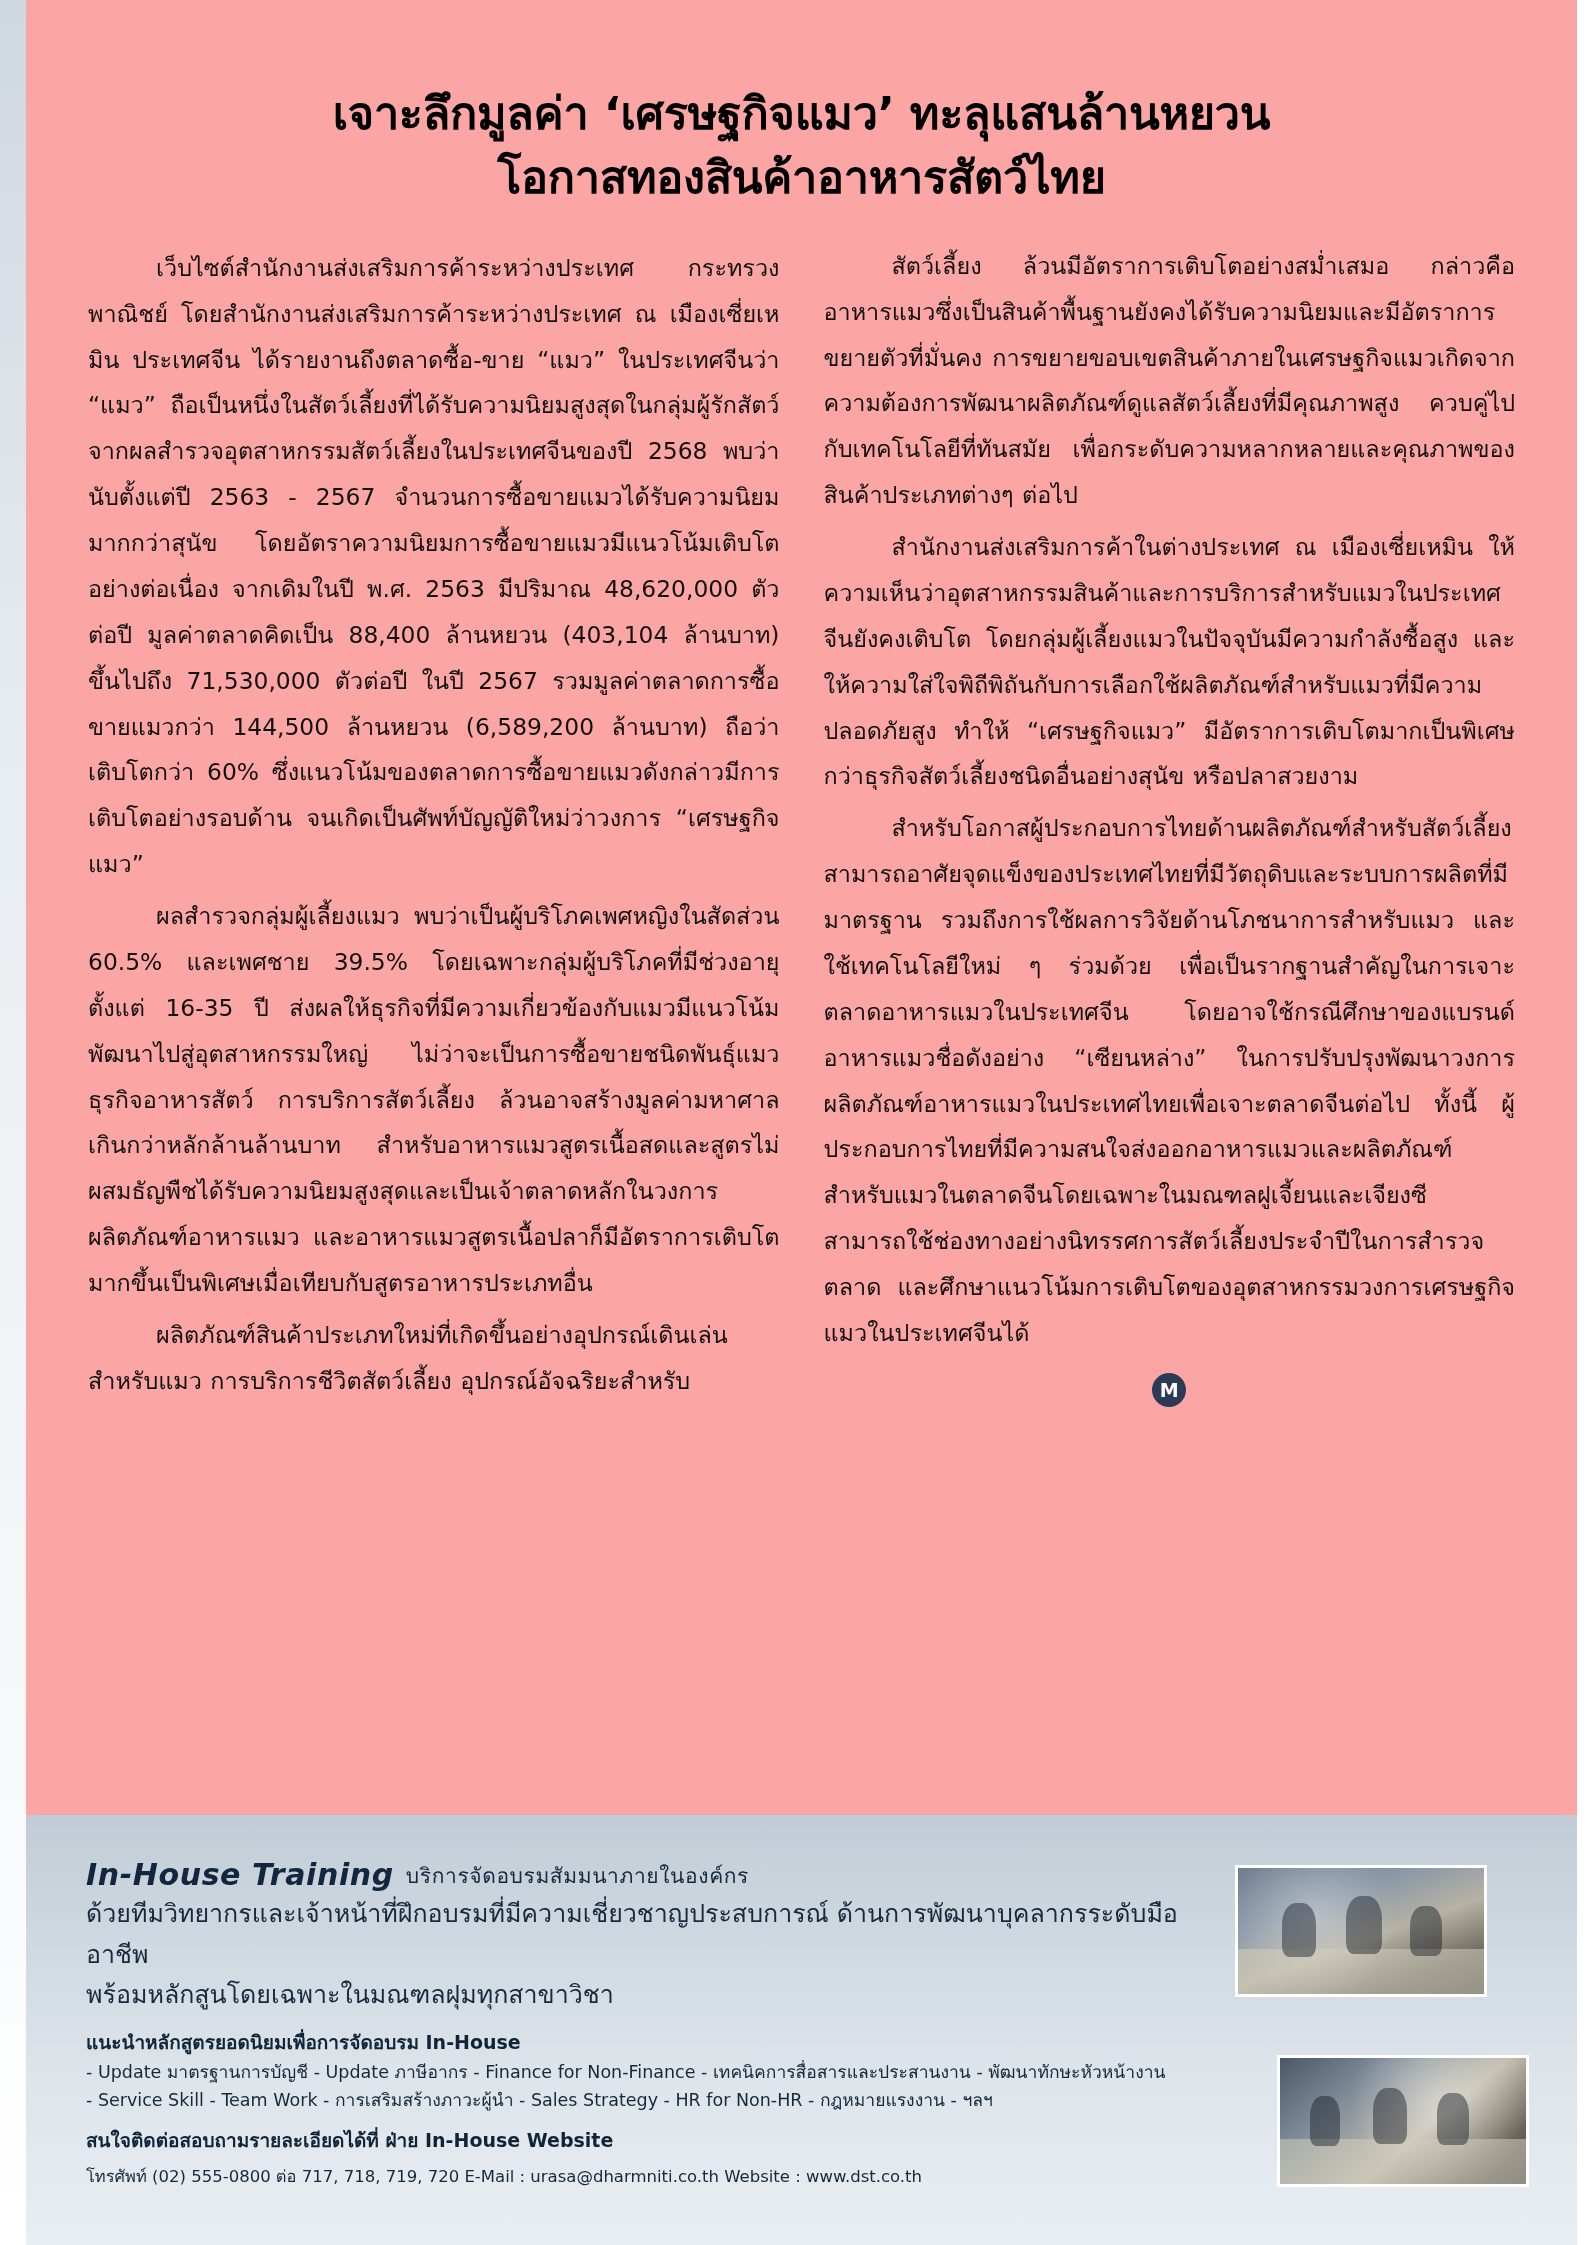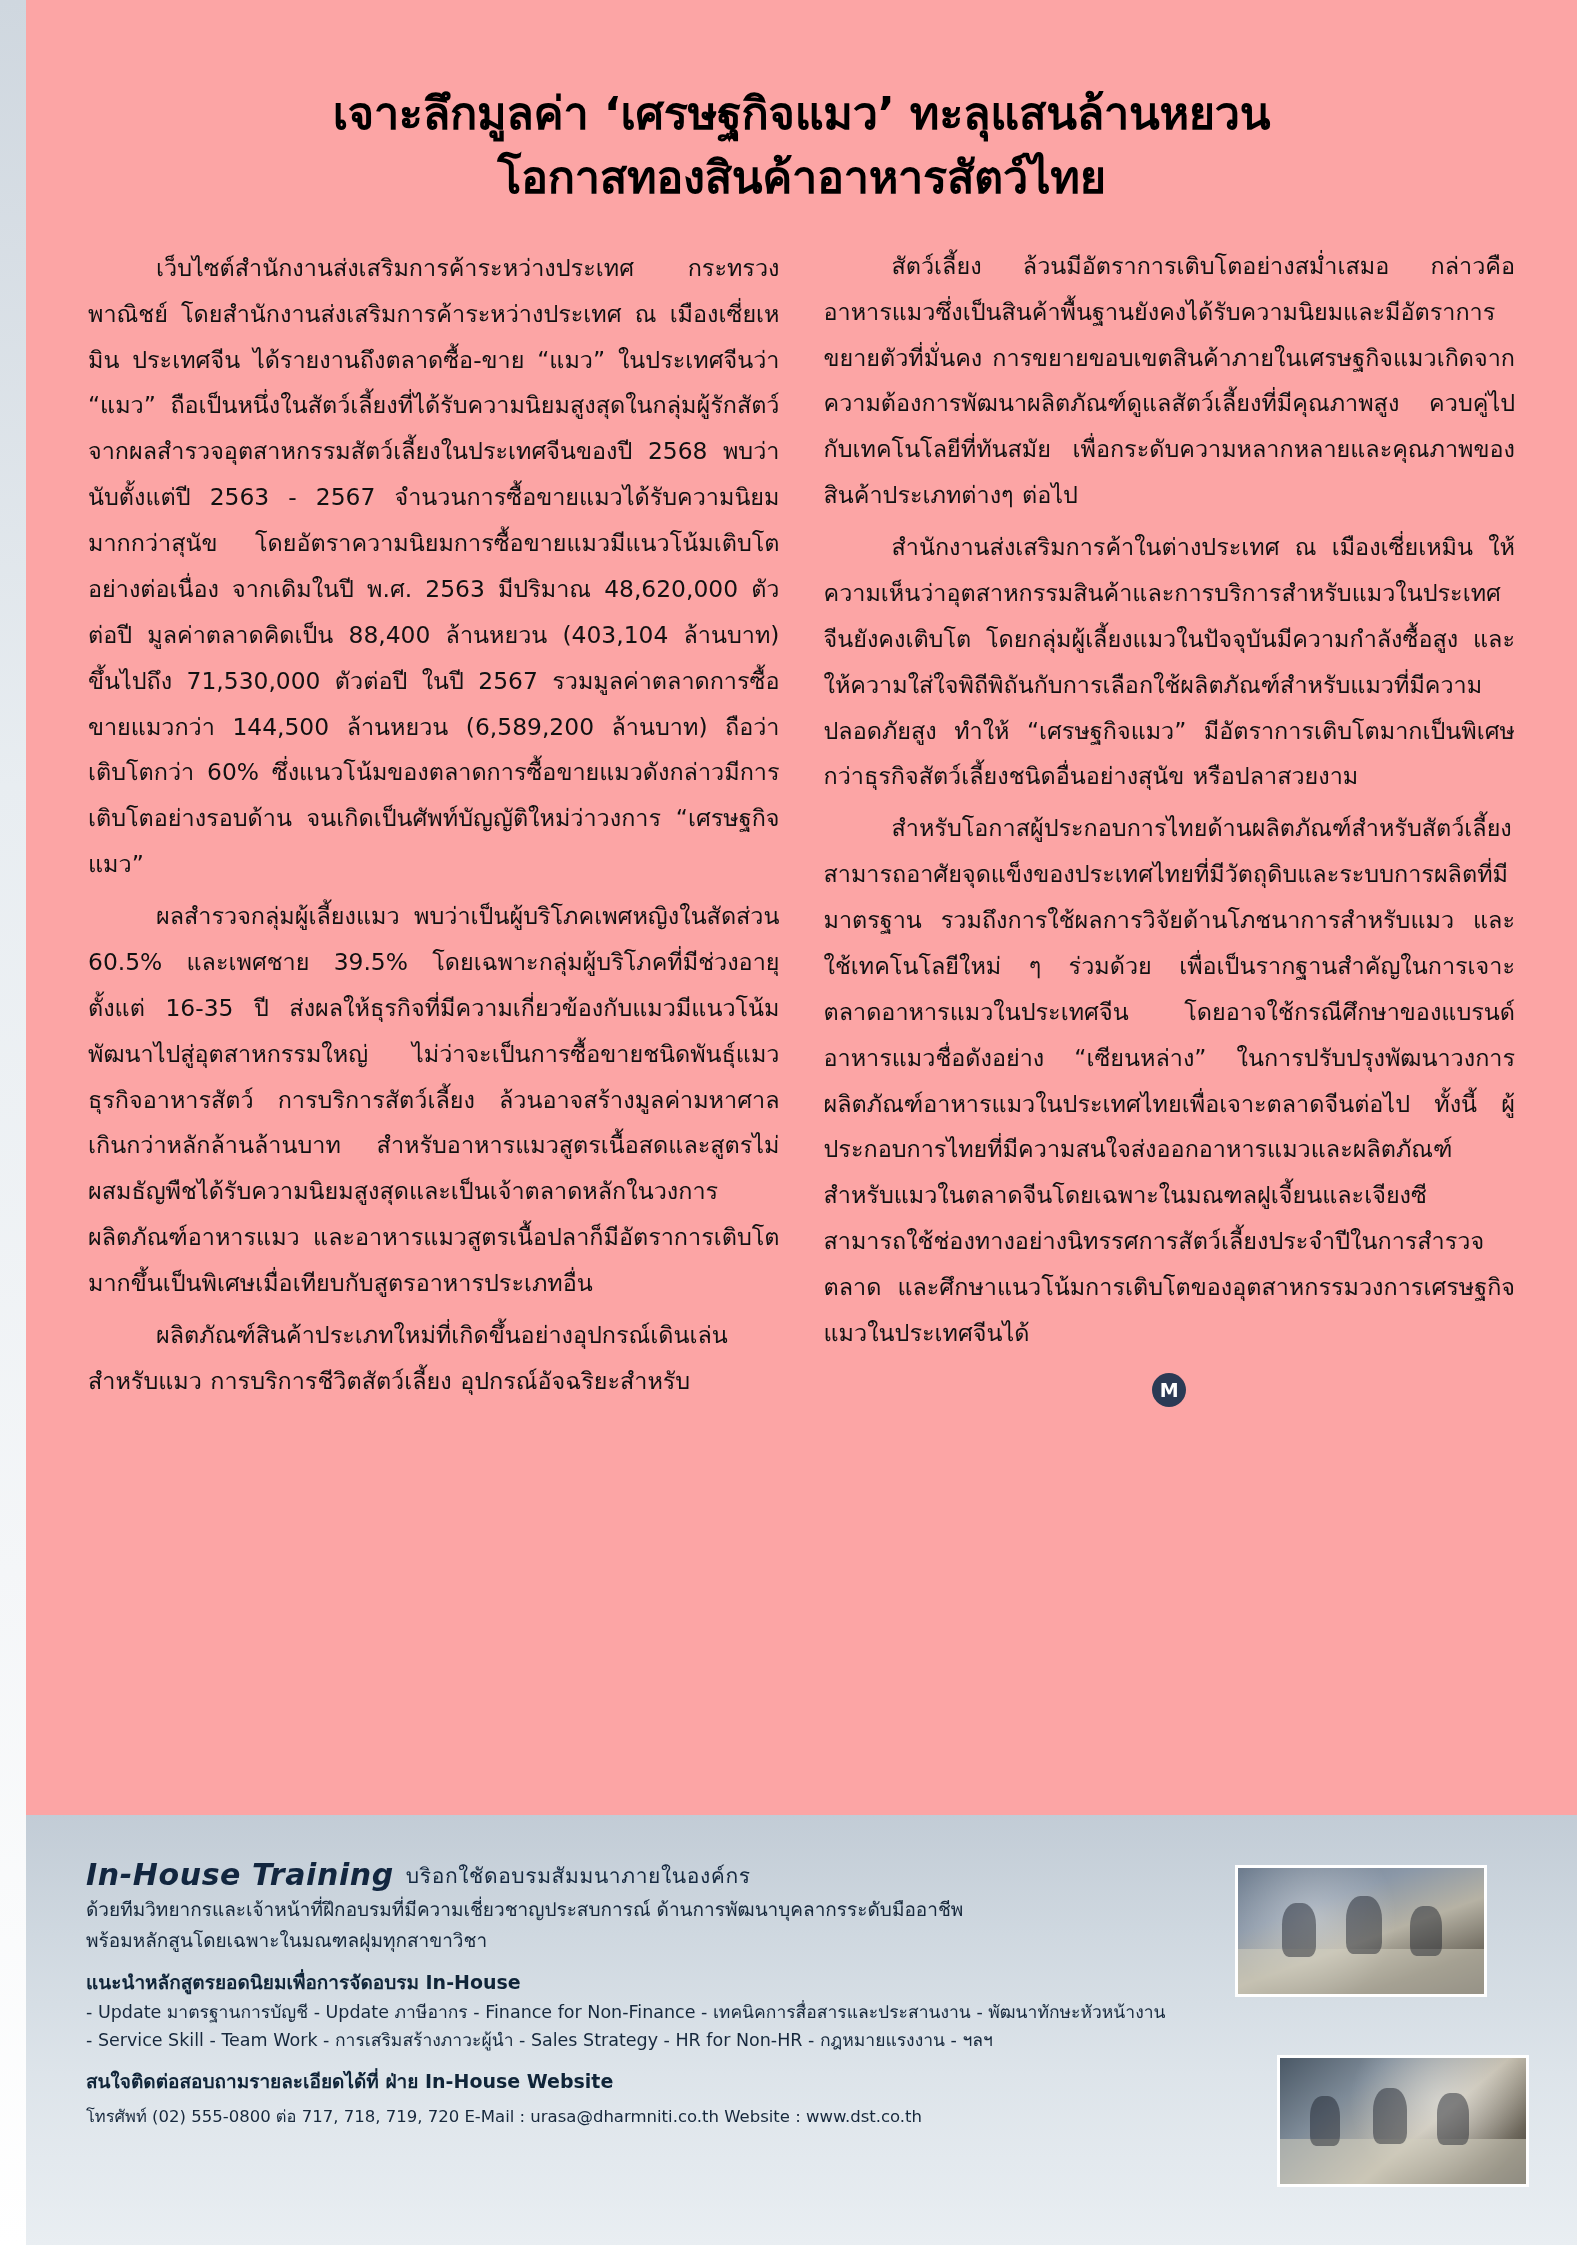--- a/index.html
+++ b/index.html
@@ -130,21 +130,21 @@
     gap: 12px;
     flex-wrap: wrap;
   }
   .ad-title .sub {
     font-style: normal;
     font-weight: normal;
     font-size: 21px;
     color: #14283f;
   }
   .ad-line {
-    font-size: 19px;
+    font-size: 25px;
     color: #16283c;
     line-height: 1.62;
     margin: 0;
   }
   .ad-strong {
     font-size: 19px;
     color: #0f2438;
     font-weight: bold;
     line-height: 1.7;
     margin: 10px 0 0 0;
@@ -235,21 +235,21 @@
         </div>
       </div>
 
     </div>
   </div>
 
   <div class="ad">
     <div class="ad-left">
       <div class="ad-title">
         <span>In-House Training</span>
-        <span class="sub">บริอกใชัดอบรมสัมมนาภายในองค์กร</span>
+        <span class="sub">บริการจัดอบรมสัมมนาภายในองค์กร</span>
       </div>
       <p class="ad-line">ด้วยทีมวิทยากรและเจ้าหน้าที่ฝึกอบรมที่มีความเชี่ยวชาญประสบการณ์ ด้านการพัฒนาบุคลากรระดับมืออาชีพ</p>
       <p class="ad-line">พร้อมหลักสูนโดยเฉพาะในมณฑลฝุมทุกสาขาวิชา</p>
       <p class="ad-strong">แนะนำหลักสูตรยอดนิยมเพื่อการจัดอบรม In-House</p>
       <p class="ad-bullet">- Update มาตรฐานการบัญชี - Update ภาษีอากร - Finance for Non-Finance - เทคนิคการสื่อสารและประสานงาน - พัฒนาทักษะหัวหน้างาน</p>
       <p class="ad-bullet">- Service Skill - Team Work - การเสริมสร้างภาวะผู้นำ - Sales Strategy - HR for Non-HR - กฎหมายแรงงาน - ฯลฯ</p>
       <p class="ad-strong">สนใจติดต่อสอบถามรายละเอียดได้ที่ ฝ่าย In-House Website</p>
       <p class="ad-contact">โทรศัพท์ (02) 555-0800 ต่อ 717, 718, 719, 720 E-Mail : urasa@dharmniti.co.th Website : www.dst.co.th</p>
     </div>
 

